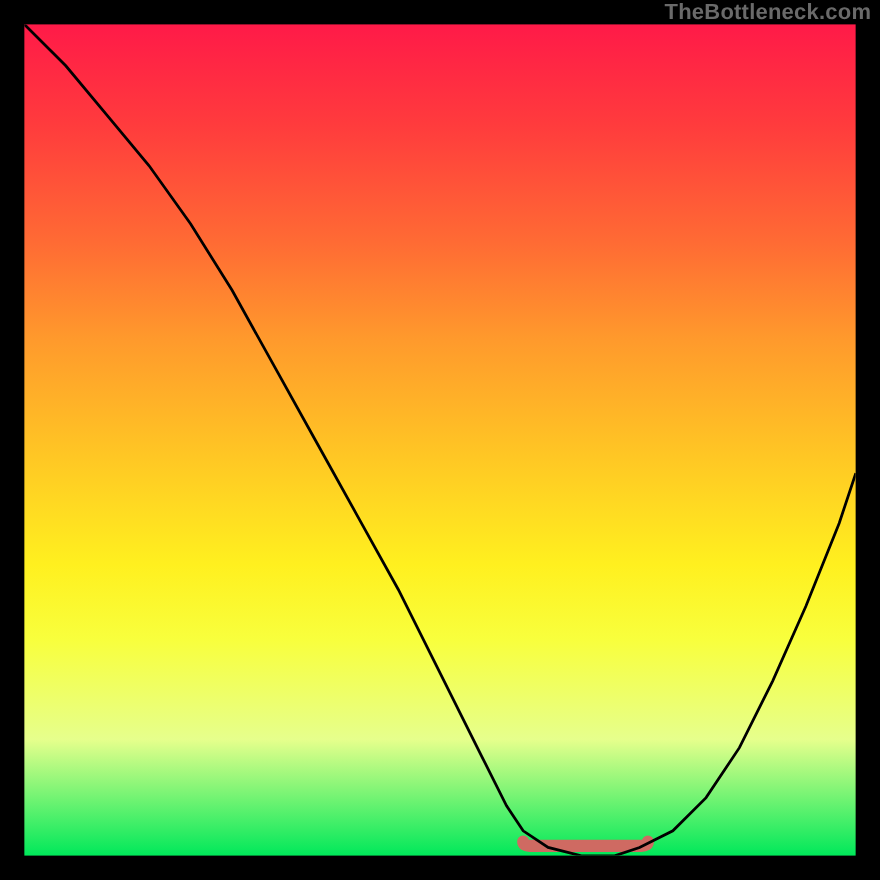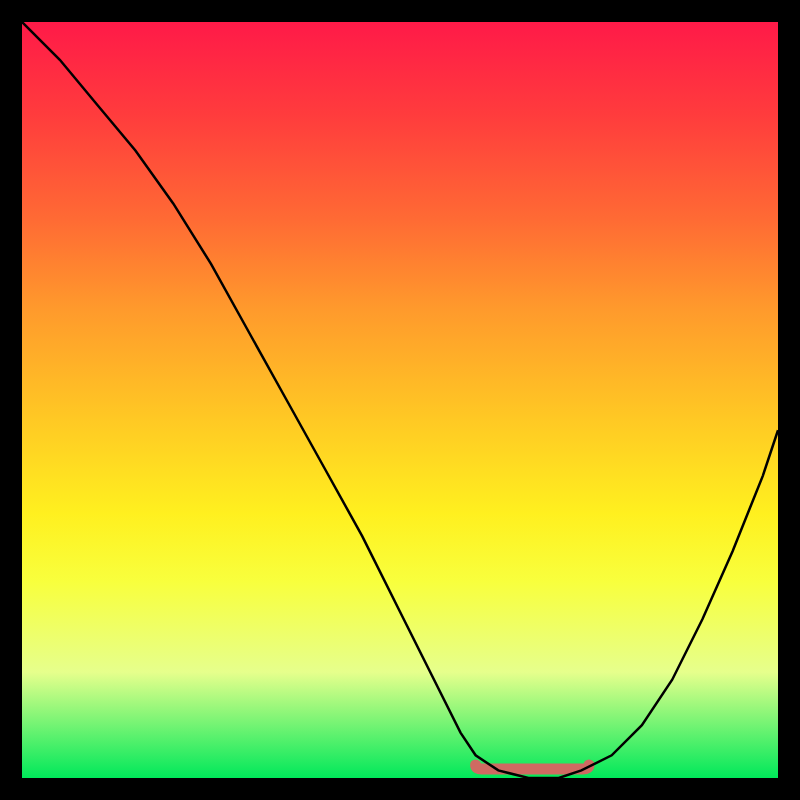--- a/index.html
+++ b/index.html
@@ -74,13 +74,14 @@
 
   <div class="plot-area">
     <div class="gradient-bg"></div>
 
     <svg class="curve-svg" viewBox="0 0 756 756" preserveAspectRatio="none">
       <path id="marker-path" class="marker-line" d="M453.6 743 Q 453.6 747 459.6 747 L 561.0 747 Q 567.0 747 567.0 743"></path>
       <path id="curve-path" class="curve-line" d="M0.0 0.0 L37.8 37.8 L75.6 83.2 L113.4 128.5 L151.2 181.4 L189.0 241.9 L226.8 310.0 L264.6 378.0 L302.4 446.0 L340.2 514.1 L378.0 589.7 L415.8 665.3 L438.5 710.6 L453.6 733.3 L476.3 748.4 L506.5 756.0 L536.8 756.0 L559.4 748.4 L589.7 733.3 L619.9 703.1 L650.2 657.7 L680.4 597.2 L710.6 529.2 L740.9 453.6 L756.0 408.2"></path>
     </svg>
   </div>
 
+  <div class="attribution">TheBottleneck.com</div>
 </div>
 
 </body></html>

